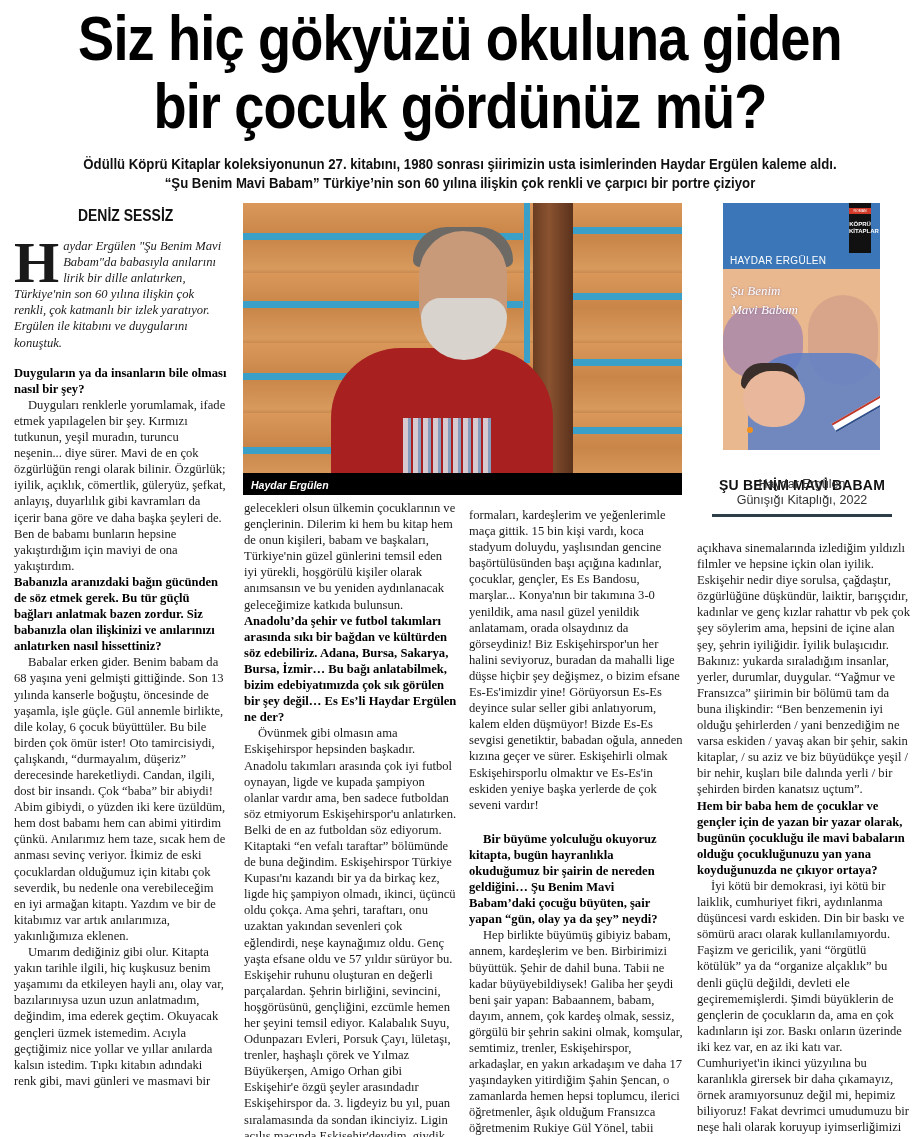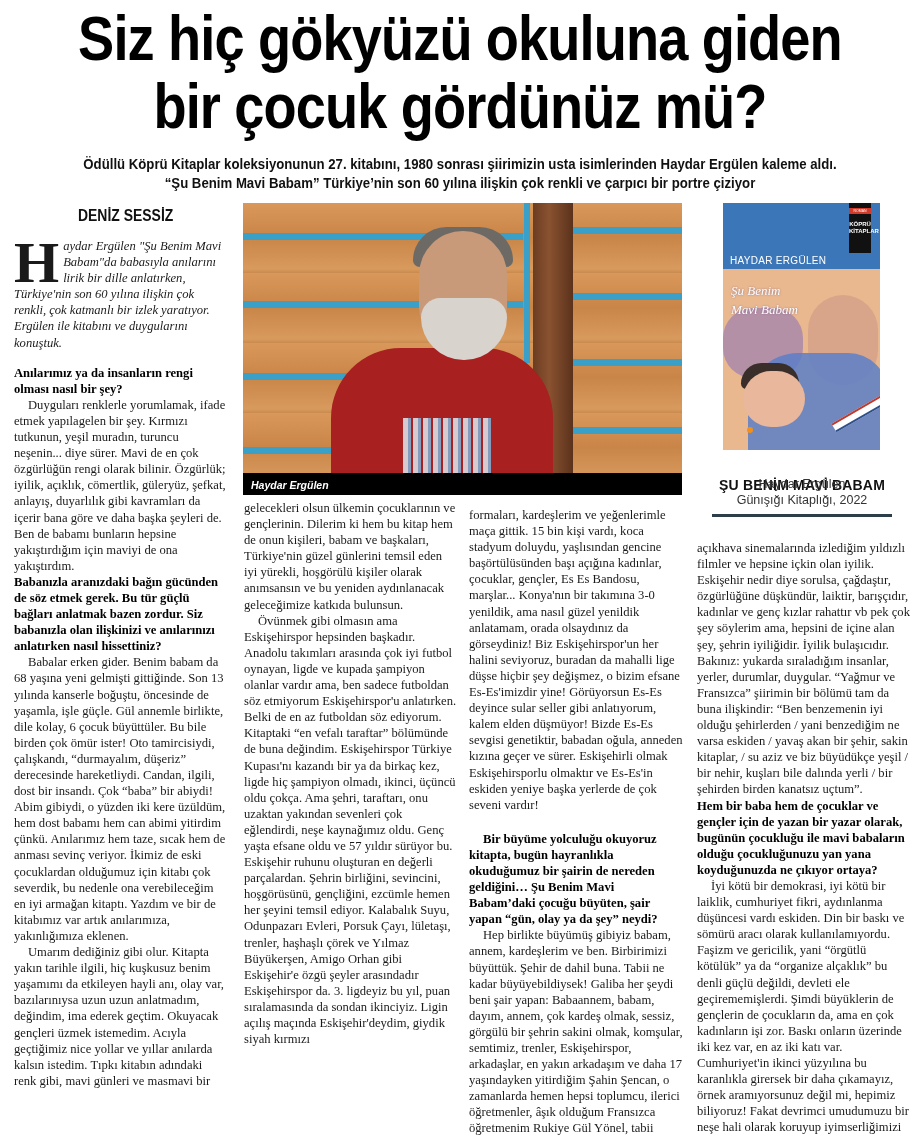--- a/index.html
+++ b/index.html
@@ -135,21 +135,21 @@
   <div>“Şu Benim Mavi Babam” Türkiye’nin son 60 yılına ilişkin çok renkli ve çarpıcı bir portre çiziyor</div>
 </div>
 
 <div class="byline">DENİZ SESSİZ</div>
 
 <div class="col col1">
   <p class="intro noindent">
     <span class="dropcap">H</span><span>aydar Ergülen "Şu Benim Mavi Babam"da babasıyla anılarını lirik bir dille anlatırken, Türkiye'nin son 60 yılına ilişkin çok renkli, çok katmanlı bir izlek yaratıyor. Ergülen ile kitabını ve duygularını konuştuk.</span>
   </p>
   <div style="height:14px"></div>
-  <p class="q first noindent">Anılarımız ya da insanların rengi olması nasıl bir şey?</p>
+  <p class="q first noindent">Duyguların ya da insanların bile olması nasıl bir şey?</p>
   <p>Duyguları renklerle yorumlamak, ifade etmek yapılagelen bir şey. Kırmızı tutkunun, yeşil muradın, turuncu neşenin... diye sürer. Mavi de en çok özgürlüğün rengi olarak bilinir. Özgürlük; iyilik, açıklık, cömertlik, güleryüz, şefkat, anlayış, duyarlılık gibi kavramları da içerir bana göre ve daha başka şeyleri de. Ben de babamı bunların hepsine yakıştırdığım için maviyi de ona yakıştırdım.</p>
   <p class="q noindent">Babanızla aranızdaki bağın gücünden de söz etmek gerek. Bu tür güçlü bağları anlatmak bazen zordur. Siz babanızla olan ilişkinizi ve anılarınızı anlatırken nasıl hissettiniz?</p>
   <p>Babalar erken gider. Benim babam da 68 yaşına yeni gelmişti gittiğinde. Son 13 yılında kanserle boğuştu, öncesinde de yaşamla, işle güçle. Gül annemle birlikte, dile kolay, 6 çocuk büyüttüler. Bu bile birden çok ömür ister! Oto tamircisiydi, çalışkandı, “durmayalım, düşeriz” derecesinde hareketliydi. Candan, ilgili, dost bir insandı. Çok “baba” bir abiydi! Abim gibiydi, o yüzden iki kere üzüldüm, hem dost babamı hem can abimi yitirdim çünkü. Anılarımız hem taze, sıcak hem de anması sevinç veriyor. İkimiz de eski çocuklardan olduğumuz için kitabı çok severdik, bu nedenle ona verebileceğim en iyi armağan kitaptı. Yazdım ve bir de kitabımız var artık anılarımıza, yakınlığımıza eklenen.</p>
   <p>Umarım dediğiniz gibi olur. Kitapta yakın tarihle ilgili, hiç kuşkusuz benim yaşamımı da etkileyen hayli anı, olay var, bazılarınıysa uzun uzun anlatmadım, değindim, ima ederek geçtim. Okuyacak gençleri üzmek istemedim. Acıyla geçtiğimiz nice yollar ve yıllar anılarda kalsın istedim. Tıpkı kitabın adındaki renk gibi, mavi günleri ve masmavi bir</p>
 </div>
 
 <div class="photo">
   <div class="wood"></div>
   <div class="stripe" style="left:0;top:30px;width:280px;"></div>
   <div class="stripe" style="left:0;top:98px;width:280px;"></div>
@@ -190,20 +190,21 @@
     <div>Mavi Babam</div>
   </div>
 </div>
 <div class="book-title">ŞU BENİM MAVİ BABAM</div>
 <div class="book-author">Haydar Ergülen</div>
 <div class="book-pub">Günışığı Kitaplığı, 2022</div>
 <div class="book-rule"></div>
 
 <div class="col col2">
   <p class="noindent">gelecekleri olsun ülkemin çocuklarının ve gençlerinin. Dilerim ki hem bu kitap hem de onun kişileri, babam ve başkaları, Türkiye'nin güzel günlerini temsil eden iyi yürekli, hoşgörülü kişiler olarak anımsansın ve bu yeniden aydınlanacak geleceğimize katkıda bulunsun.</p>
+  <p class="q noindent">Anadolu’da şehir ve futbol takımları arasında sıkı bir bağdan ve kültürden söz edebiliriz. Adana, Bursa, Sakarya, Bursa, İzmir… Bu bağı anlatabilmek, bizim edebiyatımızda çok sık görülen bir şey değil… Es Es’li Haydar Ergülen ne der?</p>
   <p>Övünmek gibi olmasın ama Eskişehirspor hepsinden başkadır. Anadolu takımları arasında çok iyi futbol oynayan, ligde ve kupada şampiyon olanlar vardır ama, ben sadece futboldan söz etmiyorum Eskişehirspor'u anlatırken. Belki de en az futboldan söz ediyorum. Kitaptaki “en vefalı taraftar” bölümünde de buna değindim. Eskişehirspor Türkiye Kupası'nı kazandı bir ya da birkaç kez, ligde hiç şampiyon olmadı, ikinci, üçüncü oldu çokça. Ama şehri, taraftarı, onu uzaktan yakından sevenleri çok eğlendirdi, neşe kaynağımız oldu. Genç yaşta efsane oldu ve 57 yıldır sürüyor bu. Eskişehir ruhunu oluşturan en değerli parçalardan. Şehrin birliğini, sevincini, hoşgörüsünü, gençliğini, ezcümle hemen her şeyini temsil ediyor. Kalabalık Suyu, Odunpazarı Evleri, Porsuk Çayı, lületaşı, trenler, haşhaşlı çörek ve Yılmaz Büyükerşen, Amigo Orhan gibi Eskişehir'e özgü şeyler arasındadır Eskişehirspor da. 3. ligdeyiz bu yıl, puan sıralamasında da sondan ikinciyiz. Ligin açılış maçında Eskişehir'deydim, giydik siyah kırmızı</p>
 </div>
 
 <div class="col col3">
   <p class="noindent">formaları, kardeşlerim ve yeğenlerimle maça gittik. 15 bin kişi vardı, koca stadyum doluydu, yaşlısından gencine başörtülüsünden başı açığına kadınlar, çocuklar, gençler, Es Es Bandosu, marşlar... Konya'nın bir takımına 3-0 yenildik, ama nasıl güzel yenildik anlatamam, orada olsaydınız da görseydiniz! Biz Eskişehirspor'un her halini seviyoruz, buradan da mahalli lige düşse hiçbir şey değişmez, o bizim efsane Es-Es'imizdir yine! Görüyorsun Es-Es deyince sular seller gibi anlatıyorum, kalem elden düşmüyor! Bizde Es-Es sevgisi genetiktir, babadan oğula, anneden kızına geçer ve sürer. Eskişehirli olmak Eskişehirsporlu olmaktır ve Es-Es'in eskiden yeniye başka yerlerde de çok seveni vardır!</p>
   <p class="q indent" style="margin-top:18px">Bir büyüme yolculuğu okuyoruz kitapta, bugün hayranlıkla okuduğumuz bir şairin de nereden geldiğini… Şu Benim Mavi Babam’daki çocuğu büyüten, şair yapan “gün, olay ya da şey” neydi?</p>
   <p>Hep birlikte büyümüş gibiyiz babam, annem, kardeşlerim ve ben. Birbirimizi büyüttük. Şehir de dahil buna. Tabii ne kadar büyüyebildiysek! Galiba her şeydi beni şair yapan: Babaannem, babam, dayım, annem, çok kardeş olmak, sessiz, görgülü bir şehrin sakini olmak, komşular, semtimiz, trenler, Eskişehirspor, arkadaşlar, en yakın arkadaşım ve daha 17 yaşındayken yitirdiğim Şahin Şencan, o zamanlarda hemen hepsi toplumcu, ilerici öğretmenler, âşık olduğum Fransızca öğretmenim Rukiye Gül Yönel, tabii kitaplar, Porsuk kıyısında Adalar dediğimiz bölgedeki yazlık çay bahçeleri,</p>
 </div>
 
 <div class="col col4">

